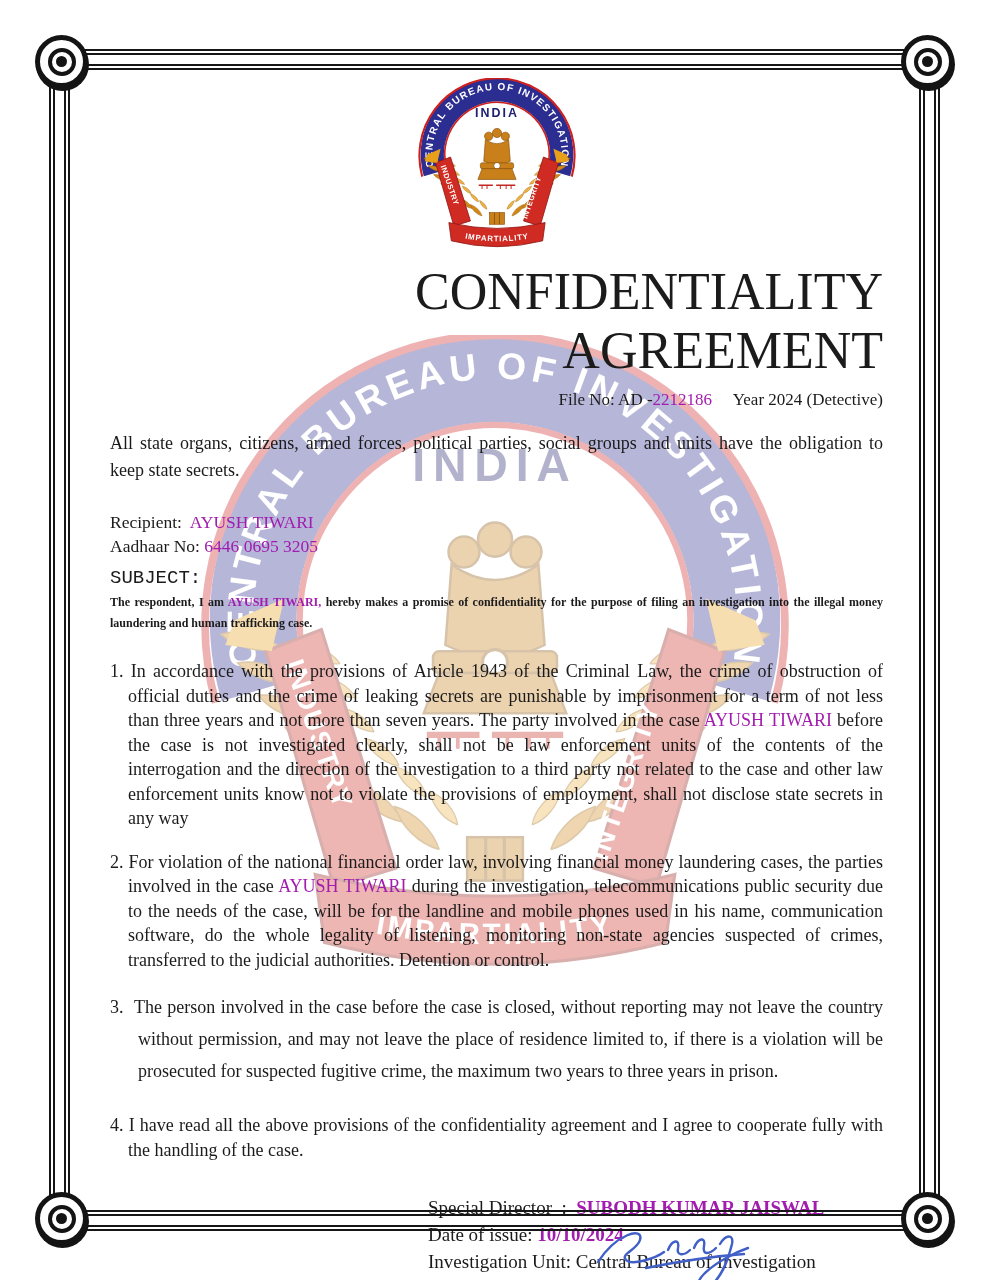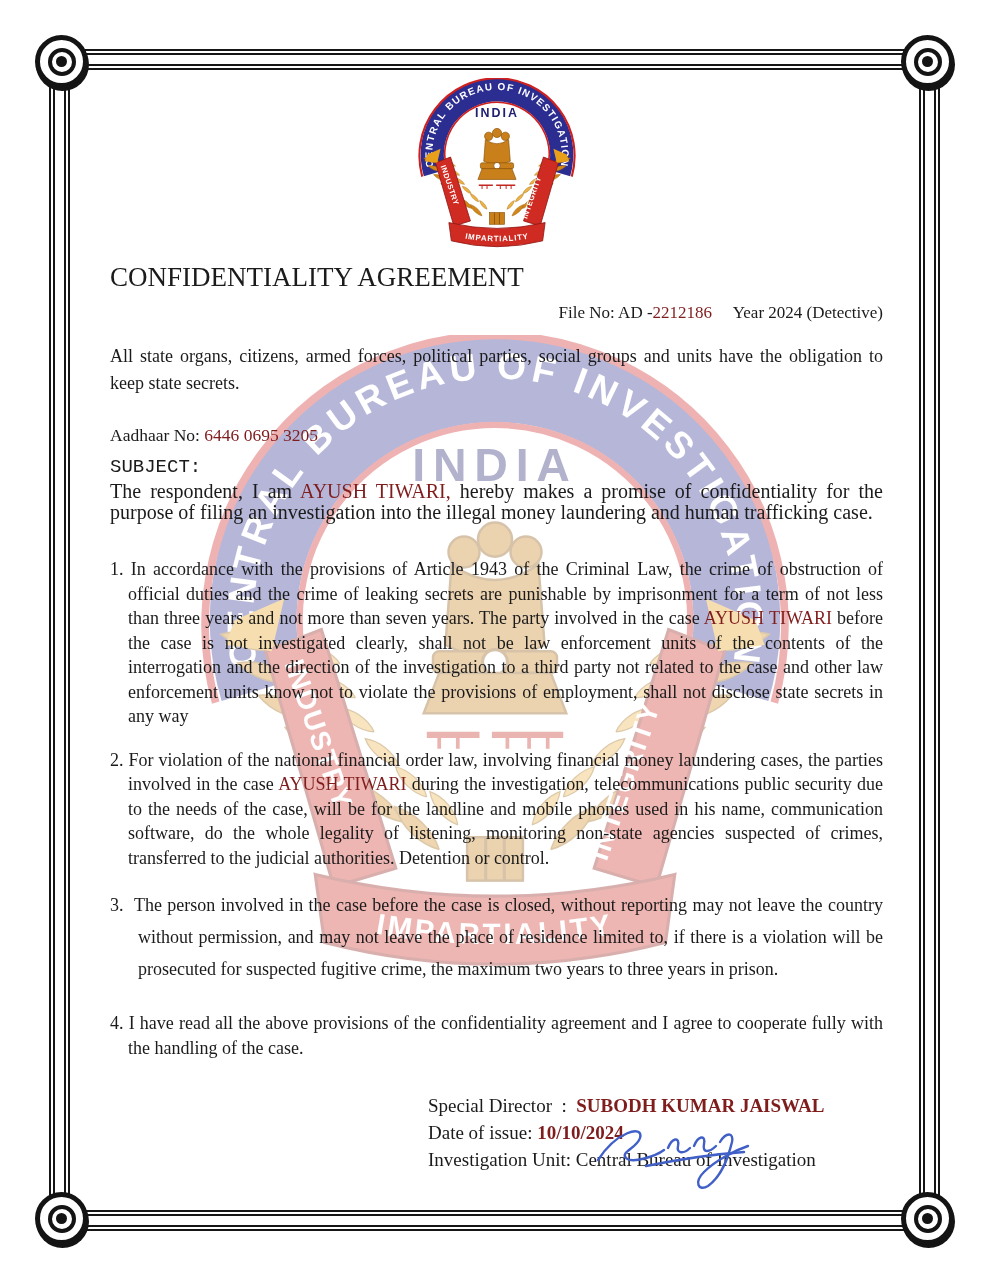--- a/index.html
+++ b/index.html
@@ -13,33 +13,33 @@
           box-shadow:1px 3px 0 0 #141414;z-index:4;box-sizing:border-box;}
   .corner-mid{width:28px;height:28px;border:4px solid #141414;border-radius:50%;
           display:flex;align-items:center;justify-content:center;box-sizing:border-box;}
   .corner-dot{width:11px;height:11px;background:#141414;border-radius:50%;}
   .c-tl{left:35px;top:35px}.c-tr{right:35px;top:35px}.c-bl{left:35px;bottom:35px}.c-br{right:35px;bottom:35px}
   
   .watermark{position:absolute;left:185px;top:335px;width:620px;opacity:.34;z-index:1;}
   
   .content{position:absolute;left:110px;right:106px;top:78px;z-index:2;}
   .logo-row{text-align:center;margin-bottom:2px;}
-  .title{font-size:27px;font-weight:normal;text-align:left;margin:0 0 10px 0;}
+  .title{font-size:52px;font-weight:normal;text-align:right;margin:0 0 10px 0;}
   .file-line{font-size:17px;text-align:right;margin-bottom:20px;}
   .intro{font-size:18px;line-height:27px;text-align:justify;margin-bottom:26px;}
   .kv{font-size:17.5px;line-height:24px;}
   .subject-h{font-size:19px;margin-top:9px;font-family:Liberation Mono, monospace;}
-  .subject-p{font-size:20px;line-height:21px;text-align:justify;margin-top:3px;margin-bottom:34px;}
+  .subject-p{font-size:12px;line-height:21px;text-align:justify;margin-top:3px;margin-bottom:25px;font-weight:bold;}
   .item{font-size:18px;line-height:24.5px;text-align:justify;
         padding-left:18px;text-indent:-18px;margin-bottom:19px;}
   .item-3{line-height:32px;padding-left:28px;text-indent:-28px;margin-bottom:26px;}
   .item-4{margin-bottom:32px;}
   .sig-block{margin-left:318px;position:relative;font-size:19px;line-height:27px;}
   .sig-scribble{position:absolute;left:158px;top:10px;z-index:3;}
-  .red{color:#7f1d1d;}
+  .red{color:#a21caf;}
   .b{font-weight:bold;}
   
   .arc-band{fill:#2b2d90;}
   .arc-trim{stroke:#cf2020;fill:none;}
   .arc-text{fill:#ffffff;font-family:"Liberation Sans",sans-serif;font-weight:bold;font-size:12px;letter-spacing:1.5px;}
   .india-text{fill:#1f2070;font-family:"Liberation Sans",sans-serif;font-weight:bold;font-size:15px;letter-spacing:2.5px;}
   .lion{fill:#c9801a;stroke:#8a5106;stroke-width:.8;}
   .motto{stroke:#c3271e;fill:none;}
   .leaf-o{fill:#d2861a;stroke:#9a6308;stroke-width:.5;}
   .leaf-i{fill:#edb347;stroke:#9a6308;stroke-width:.4;}
@@ -164,20 +164,21 @@
         <use href="#cbi-emblem"></use>
       </svg>
     </div>
 
     <h1 class="title">CONFIDENTIALITY AGREEMENT</h1>
 
     <div class="file-line"><span>File No: AD -</span><span class="red">2212186</span><span>&nbsp;&nbsp;&nbsp;&nbsp; Year 2024 (Detective)</span></div>
 
     <p class="intro">All state organs, citizens, armed forces, political parties, social groups and units have the obligation to keep state secrets.</p>
 
+    <div class="kv"><span>Recipient:&nbsp; </span><span class="red">AYUSH TIWARI</span></div>
     <div class="kv"><span>Aadhaar No: </span><span class="red">6446 0695 3205</span></div>
 
     <div class="subject-h">SUBJECT:</div>
     <p class="subject-p"><span>The respondent, I am </span><span class="red">AYUSH TIWARI,</span><span> hereby makes a promise of confidentiality for the purpose of filing an investigation into the illegal money laundering and human trafficking case.</span></p>
 
     <div>
       <div class="item"><span>1. In accordance with the provisions of Article 1943 of the Criminal Law, the crime of obstruction of official duties and the crime of leaking secrets are punishable by imprisonment for a term of not less than three years and not more than seven years. The party involved in the case </span><span class="red">AYUSH TIWARI</span><span> before the case is not investigated clearly, shall not be law enforcement units of the contents of the interrogation and the direction of the investigation to a third party not related to the case and other law enforcement units know not to violate the provisions of employment, shall not disclose state secrets in any way</span></div>
       <div class="item"><span>2. For violation of the national financial order law, involving financial money laundering cases, the parties involved in the case </span><span class="red">AYUSH TIWARI</span><span> during the investigation, telecommunications public security due to the needs of the case, will be for the landline and mobile phones used in his name, communication software, do the whole legality of listening, monitoring non-state agencies suspected of crimes, transferred to the judicial authorities. Detention or control.</span></div>
       <div class="item item-3"><span>3.&nbsp; The person involved in the case before the case is closed, without reporting may not leave the country without permission, and may not leave the place of residence limited to, if there is a violation will be prosecuted for suspected fugitive crime, the maximum two years to three years in prison.</span></div>
       <div class="item item-4"><span>4. I have read all the above provisions of the confidentiality agreement and I agree to cooperate fully with the handling of the case.</span></div>

